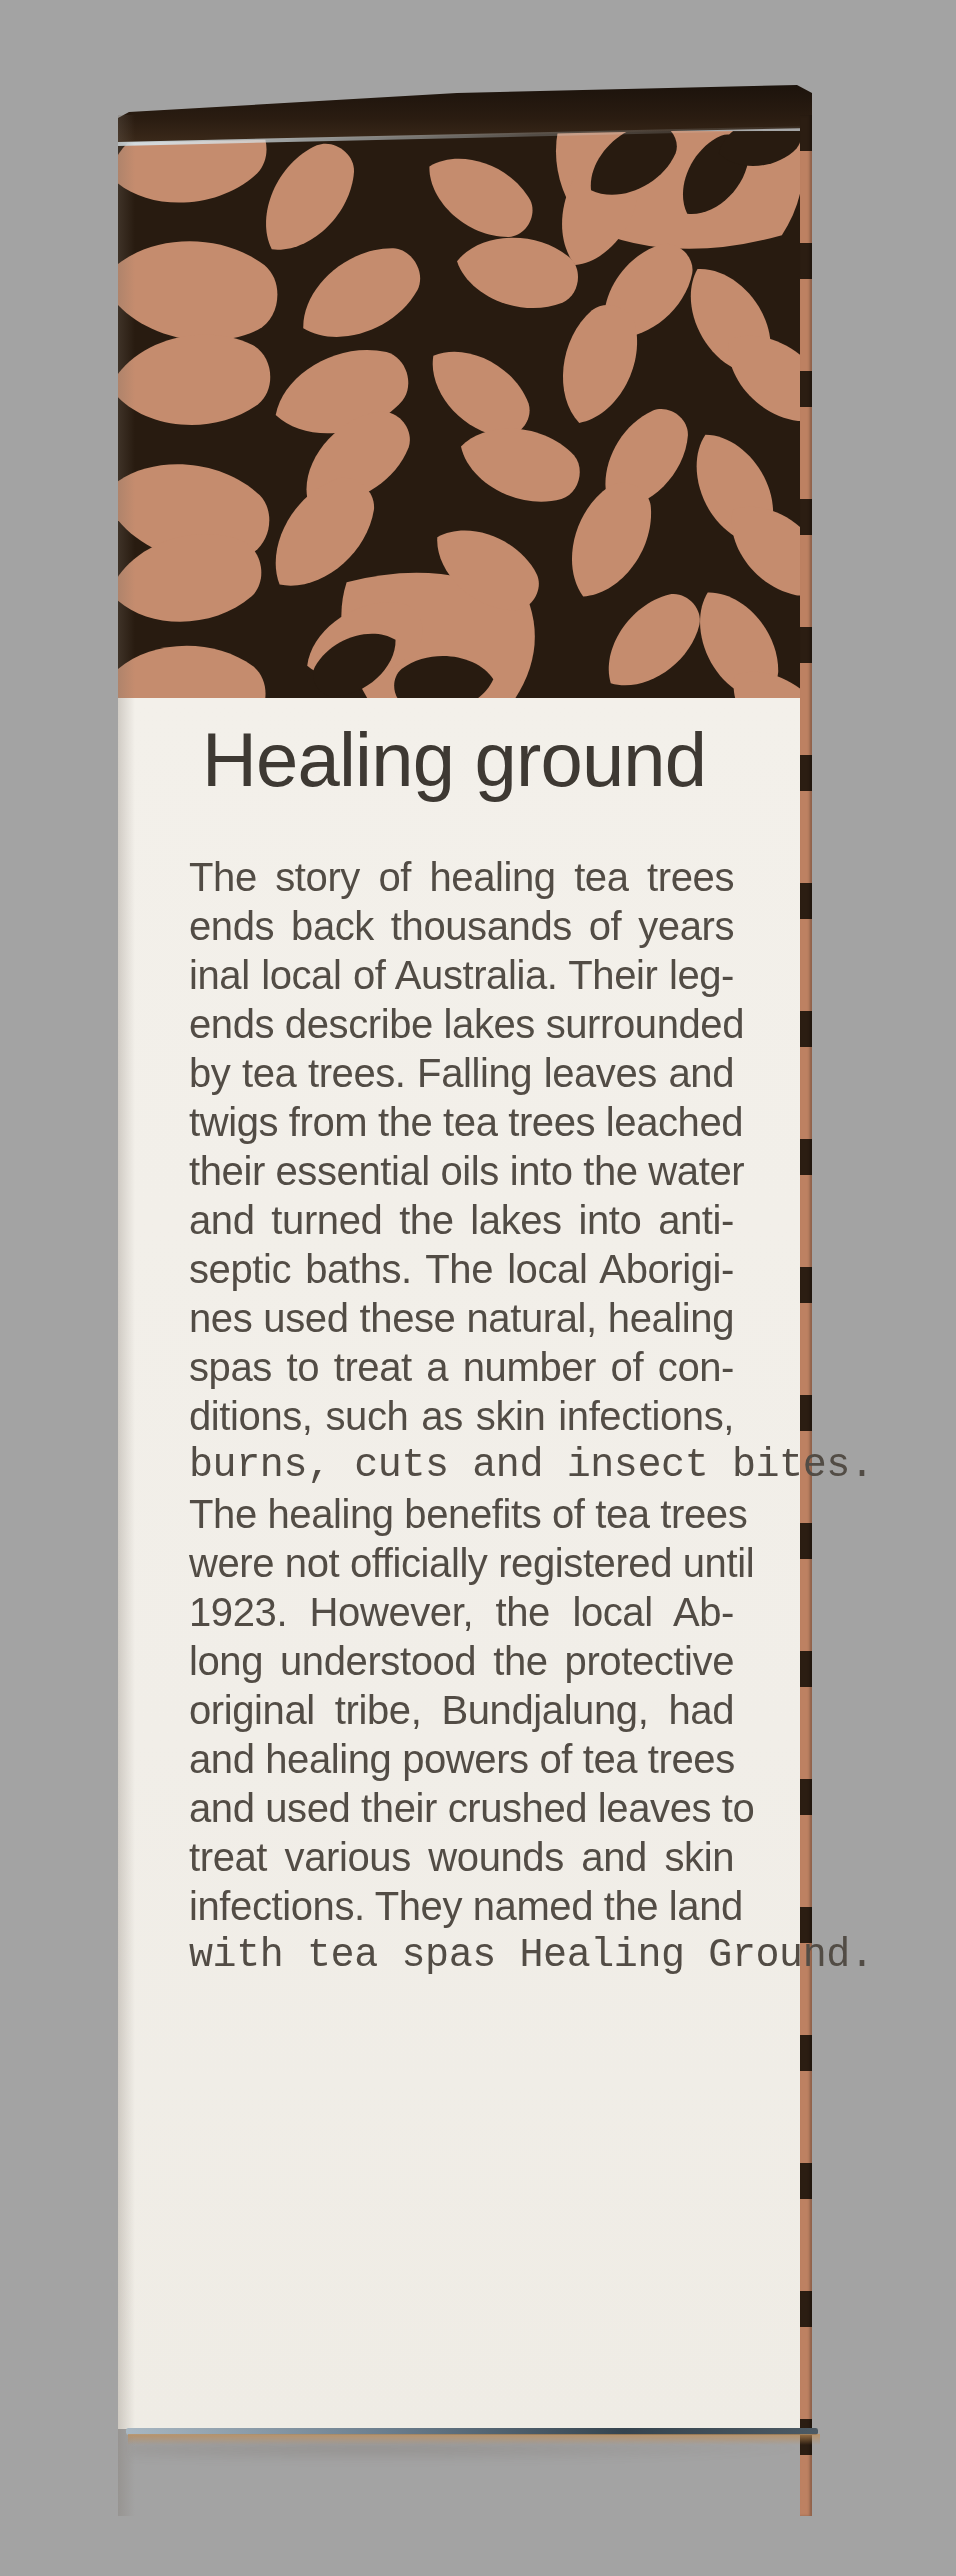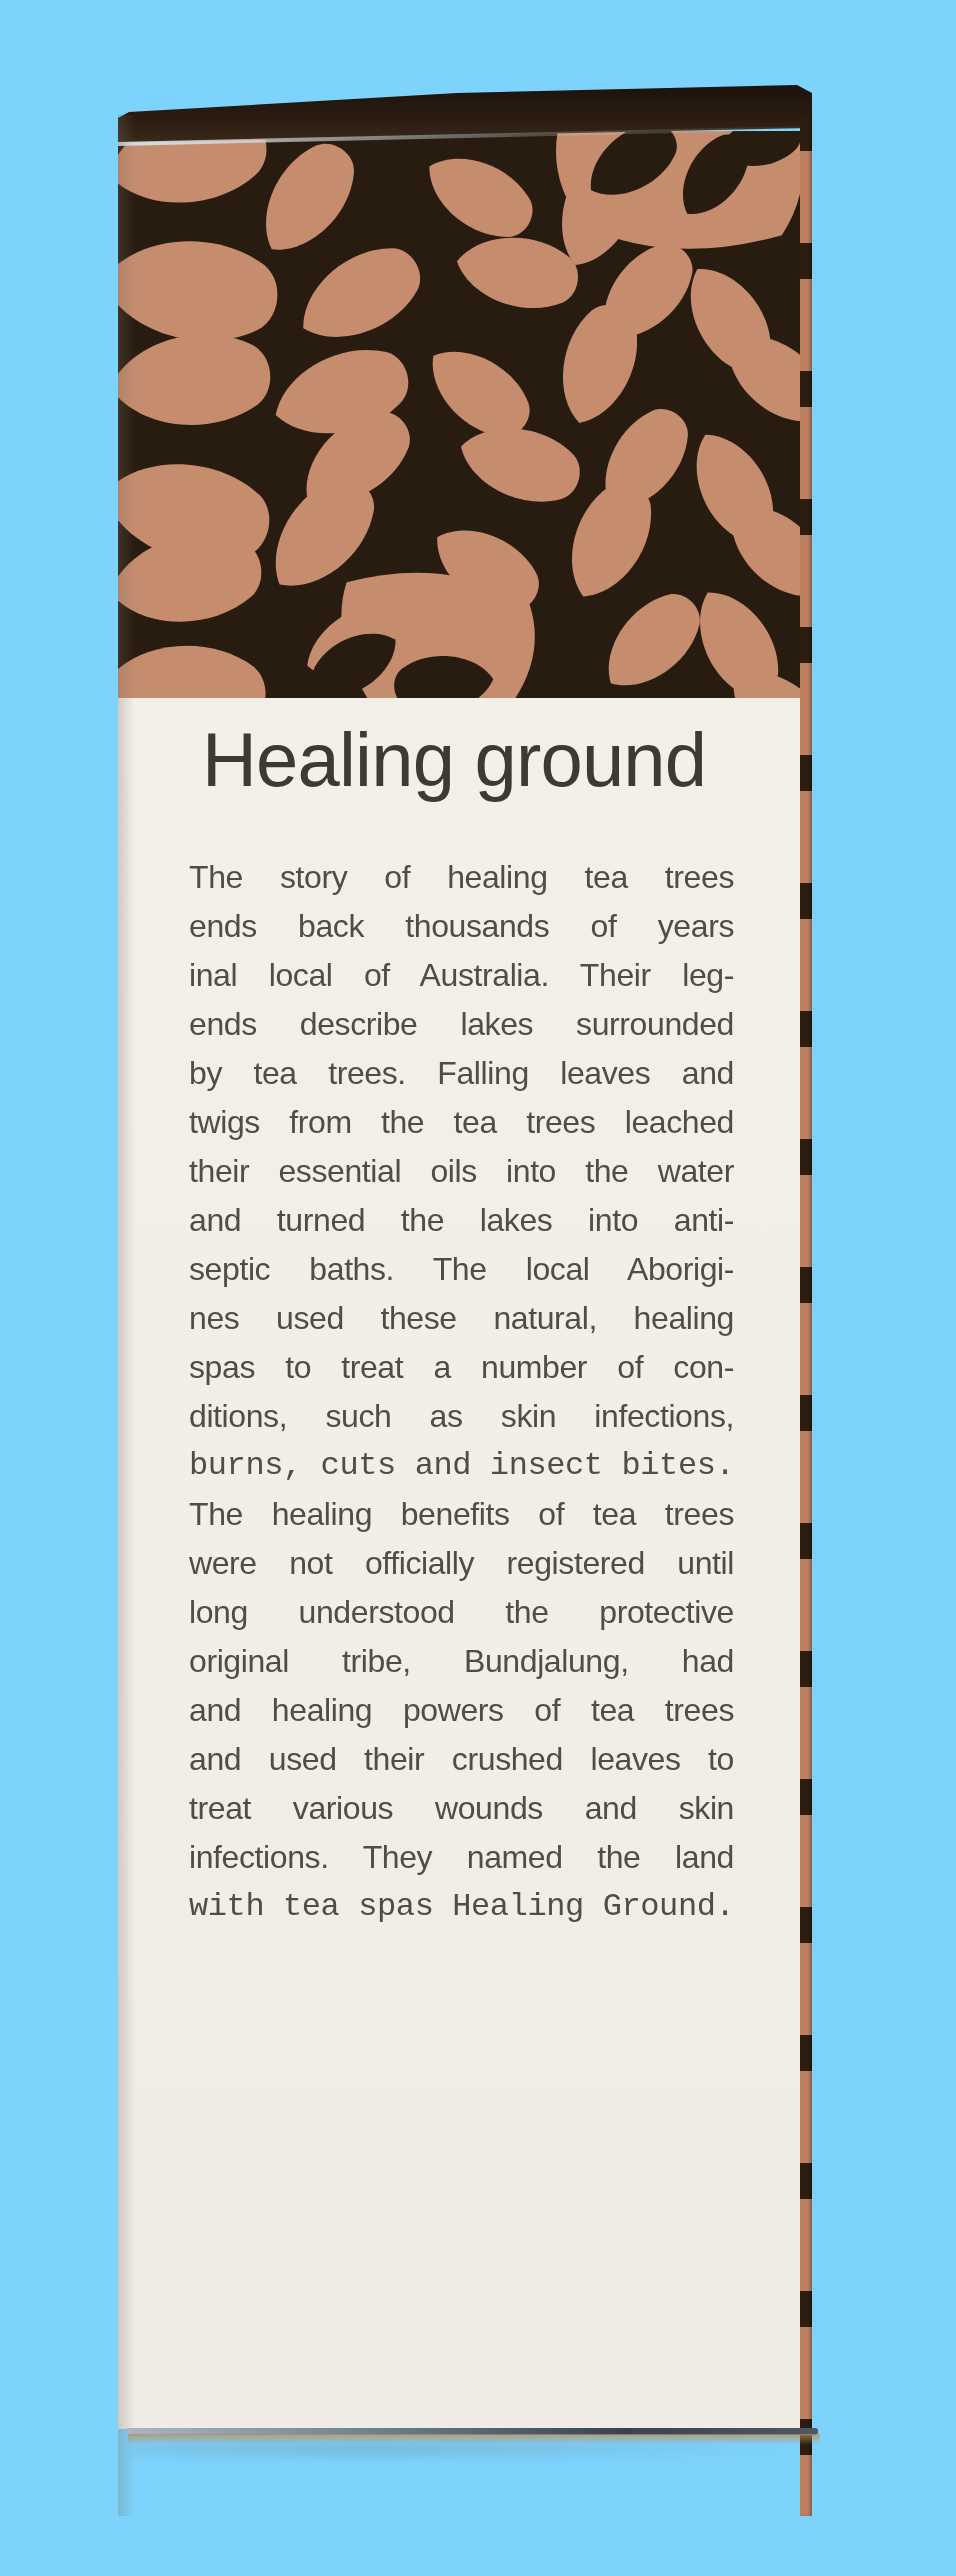--- a/index.html
+++ b/index.html
@@ -1,18 +1,18 @@
 <!DOCTYPE html>
 <html style="font-size:12.6px"><head>
 <meta charset="utf-8">
 <style>
   html,body { margin:0; padding:0; background:#ffffff; }
   .screen {
     position:relative; width:957px; height:2576px;
-    background:#7dd3fc; overflow:hidden;
+    background:#a3a3a3; overflow:hidden;
     font-family:"Liberation Sans", sans-serif;
   }
   .box { position:absolute; left:118px; top:85px; width:694px; height:2351px; }
 
   
   .flap {
     position:absolute; left:0; top:0; width:694px; height:61px;
     background:linear-gradient(180deg,#1c130c 0%, #2a1c11 55%, #3d2b1b 100%);
     clip-path:polygon(0px 33px, 11px 27px, 339px 8px, 679px 0px, 694px 8px, 694px 43px, 0px 58px);
   }
@@ -49,21 +49,21 @@
 
   .heading {
     position:absolute; left:202px; top:722px;
     font-size:76px; line-height:1.0; letter-spacing:-0.8px;
     font-weight:300; color:#3e3933; white-space:nowrap;
   }
 
   .body-text { position:absolute; left:189px; top:853px; width:545px; }
   .bline {
     width:545px; height:49px; line-height:49px;
-    font-size:32px; letter-spacing:-0.4px; word-spacing:0px;
+    font-size:40px; letter-spacing:-0.4px; word-spacing:0px;
     color:#524c45; font-weight:300;
     text-align:justify; text-align-last:justify;
     white-space:nowrap; overflow:visible;
   }
   .bline.para-end { text-align-last:left;font-family:Liberation Mono, monospace; }
 
   
   .bottom-line {
     position:absolute; left:8px; top:2343px; width:692px; height:7px;
     background:linear-gradient(90deg,#a8b7c2 0%, #6a7d8d 38%, #35444f 72%, #4c5a64 100%);
@@ -167,20 +167,21 @@
     <div class="bline">twigs from the tea trees leached</div>
     <div class="bline">their essential oils into the water</div>
     <div class="bline">and turned the lakes into anti-</div>
     <div class="bline">septic baths. The local Aborigi-</div>
     <div class="bline">nes used these natural, healing</div>
     <div class="bline">spas to treat a number of con-</div>
     <div class="bline">ditions, such as skin infections,</div>
     <div class="bline para-end">burns, cuts and insect bites.</div>
     <div class="bline">The healing benefits of tea trees</div>
     <div class="bline">were not officially registered until</div>
+    <div class="bline">1923. However, the local Ab-</div>
     <div class="bline">long understood the protective</div>
     <div class="bline">original tribe, Bundjalung, had</div>
     <div class="bline">and healing powers of tea trees</div>
     <div class="bline">and used their crushed leaves to</div>
     <div class="bline">treat various wounds and skin</div>
     <div class="bline">infections. They named the land</div>
     <div class="bline para-end">with tea spas Healing Ground.</div>
   </div>
 </div>
 

